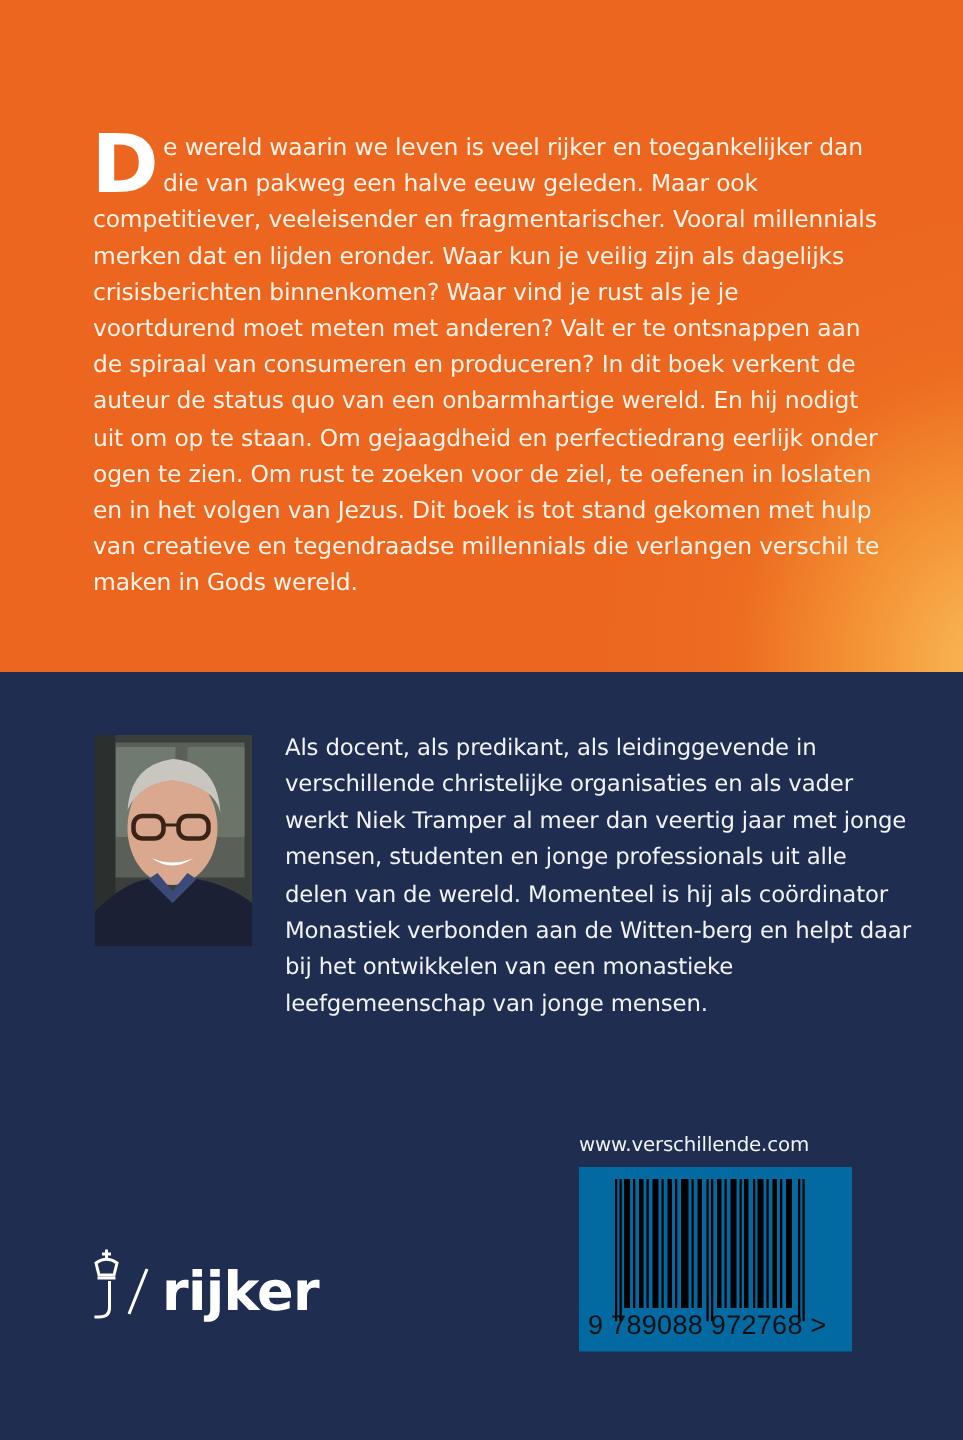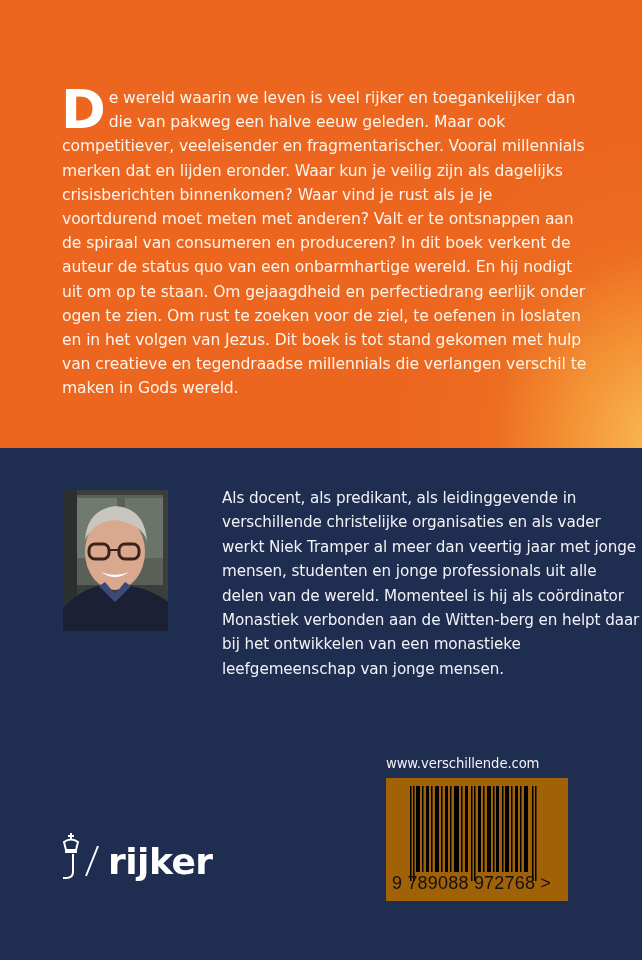--- a/index.html
+++ b/index.html
@@ -17,28 +17,28 @@
   }
   .dropcap {
     float:left; font-family:"DejaVu Sans", sans-serif; font-weight:bold; color:#FFFFFF;
     font-size:54px; line-height:42px; margin:3px 3px 0 -1px; height:44px;
   }
   .photo {
     position:absolute; left:63px; top:490px; width:105px; height:141px; overflow:hidden;
   }
   .bio {
     position:absolute; left:190px; top:486px; width:420px;
-    color:#F2F3F7; font-size:15.2px; line-height:24.4px; letter-spacing:-0.1px;margin-left:32px;
+    color:#F2F3F7; font-size:15.2px; line-height:24.4px; letter-spacing:-0.1px;
   }
   .url {
     position:absolute; left:386px; top:756px; width:186px;
     color:#F2F3F7; font-size:13.2px; letter-spacing:-0.1px;
   }
   .barcode-box {
-    position:absolute; left:386px; top:778px; width:182px; height:123px; background:#a16207;
+    position:absolute; left:386px; top:778px; width:182px; height:123px; background:#0369a1;
   }
   .bars { position:absolute; left:24px; top:8px; width:128px; height:95px; }
   .isbn {
     position:absolute; left:6px; top:95px; font-family:"Liberation Sans", sans-serif;
     font-size:18px; color:#111; letter-spacing:0.2px; white-space:pre;
   }
   .logo { position:absolute; left:60px; top:832px; display:flex; align-items:flex-end; }
   .logo-word { font-family:"DejaVu Sans", sans-serif; font-weight:bold; color:#FFFFFF; font-size:36px; line-height:36px; margin-left:4px; letter-spacing:-0.5px; }
 </style>
 </head>

